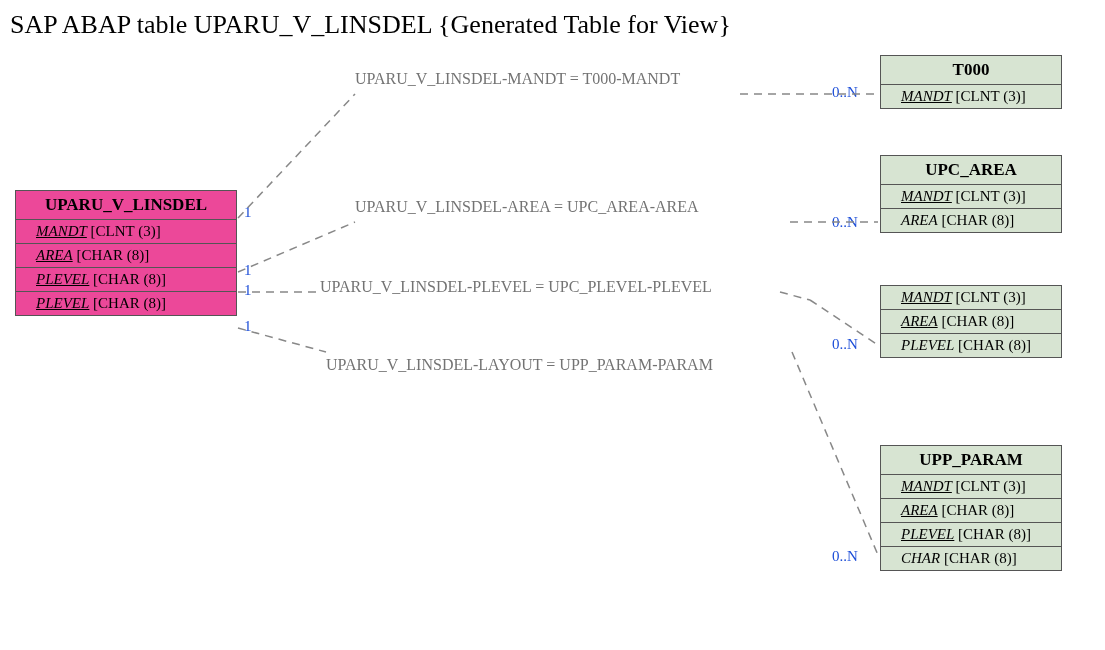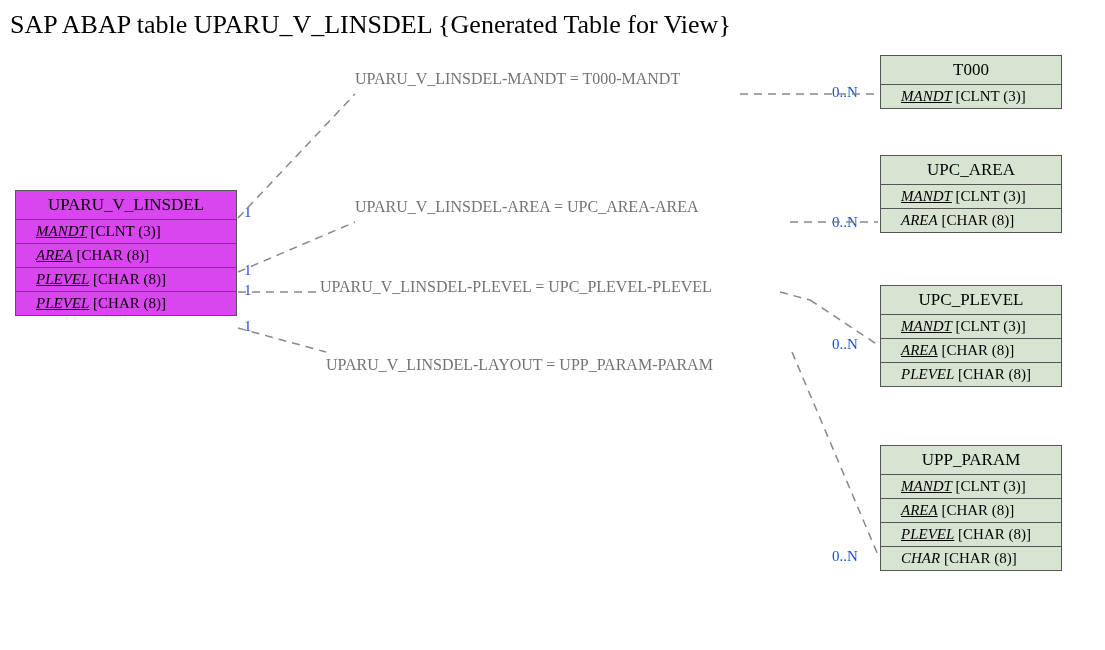--- a/index.html
+++ b/index.html
@@ -18,24 +18,24 @@
     top: 10px;
     font-size: 26px;
     color: #000;
   }
   .entity {
     position: absolute;
     border: 1px solid #555;
     background: #d7e4d2;
   }
   .entity.main {
-    background: #d946ef;
+    background: #ec4899;
   }
   .entity .header {
-    font-weight: normal;
+    font-weight: bold;
     text-align: center;
     padding: 4px 10px;
     border-bottom: 1px solid #555;
     font-size: 17px;
   }
   .entity .row {
     padding: 3px 20px;
     border-bottom: 1px solid #555;
     font-size: 15px;
     white-space: nowrap;
@@ -90,21 +90,20 @@
   <div class="row"><span class="field underline">MANDT</span> <span>[CLNT (3)]</span></div>
 </div>
 
 <div class="entity" style="left:880px; top:155px; width:180px;">
   <div class="header">UPC_AREA</div>
   <div class="row"><span class="field underline">MANDT</span> <span>[CLNT (3)]</span></div>
   <div class="row"><span class="field">AREA</span> <span>[CHAR (8)]</span></div>
 </div>
 
 <div class="entity" style="left:880px; top:285px; width:180px;">
-  <div class="header">UPC_PLEVEL</div>
   <div class="row"><span class="field underline">MANDT</span> <span>[CLNT (3)]</span></div>
   <div class="row"><span class="field underline">AREA</span> <span>[CHAR (8)]</span></div>
   <div class="row"><span class="field">PLEVEL</span> <span>[CHAR (8)]</span></div>
 </div>
 
 <div class="entity" style="left:880px; top:445px; width:180px;">
   <div class="header">UPP_PARAM</div>
   <div class="row"><span class="field underline">MANDT</span> <span>[CLNT (3)]</span></div>
   <div class="row"><span class="field underline">AREA</span> <span>[CHAR (8)]</span></div>
   <div class="row"><span class="field underline">PLEVEL</span> <span>[CHAR (8)]</span></div>

